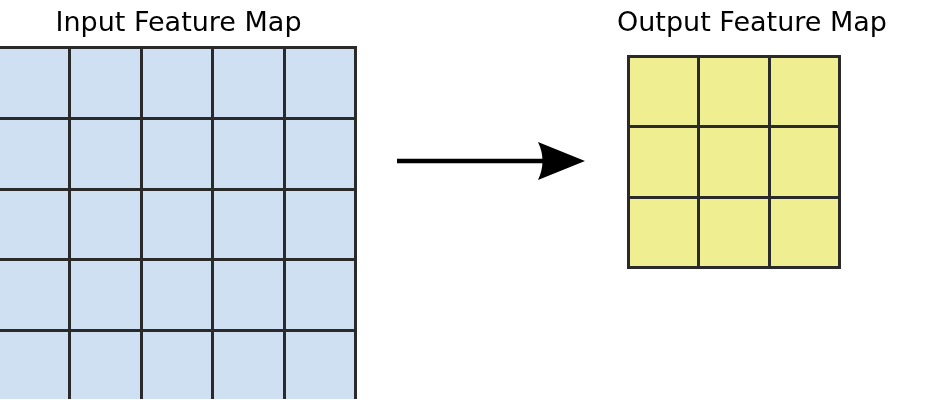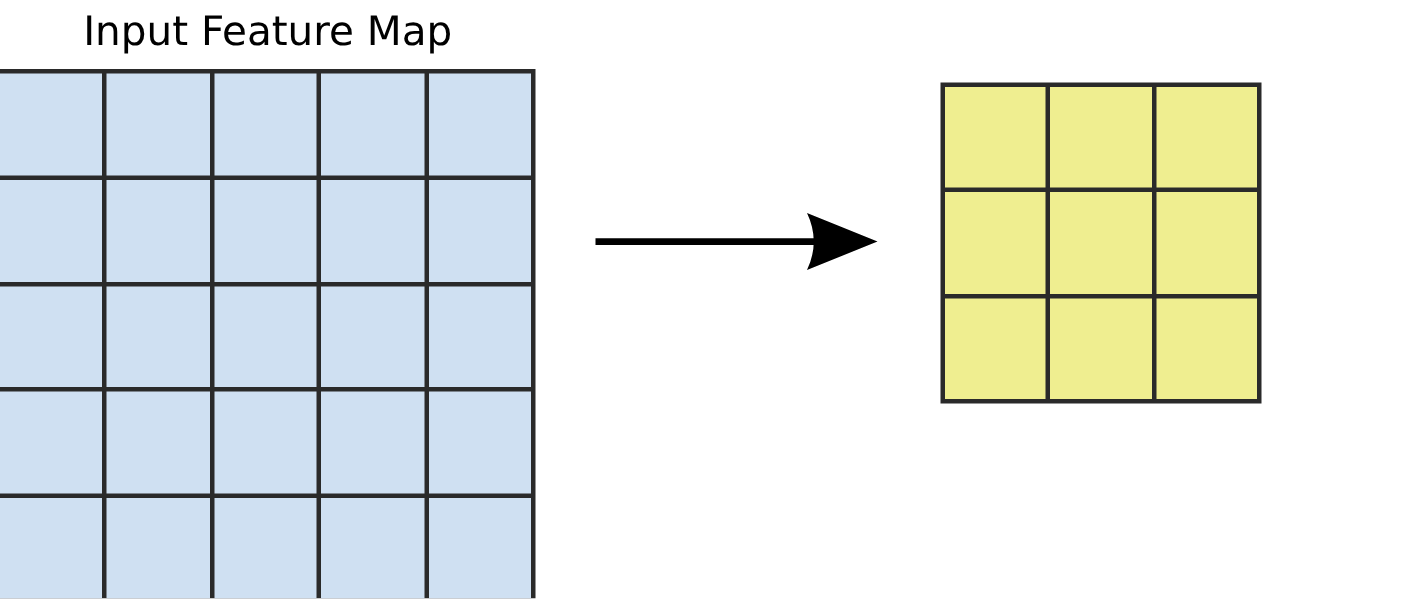--- a/index.html
+++ b/index.html
@@ -128,20 +128,21 @@
     <div class="cell" style="background: rgb(207, 224, 242);"></div>
     <div class="cell" style="background: rgb(207, 224, 242);"></div>
     <div class="cell" style="background: rgb(207, 224, 242);"></div>
   </div>
 
   <svg id="arrow" viewBox="0 0 205 52">
     <line x1="7" y1="26" x2="160" y2="26" stroke="#000000" stroke-width="4.5"></line>
     <path d="M 195 26 L 148 7 Q 157 26 148 45 Z" fill="#000000"></path>
   </svg>
 
+  <div class="title" id="output-title">Output Feature Map</div>
 
   <div class="grid" id="output-grid" style="background: rgb(42, 42, 42);">
     <div class="cell" style="background: rgb(239, 238, 144);"></div>
     <div class="cell" style="background: rgb(239, 238, 144);"></div>
     <div class="cell" style="background: rgb(239, 238, 144);"></div>
 
     <div class="cell" style="background: rgb(239, 238, 144);"></div>
     <div class="cell" style="background: rgb(239, 238, 144);"></div>
     <div class="cell" style="background: rgb(239, 238, 144);"></div>
 

